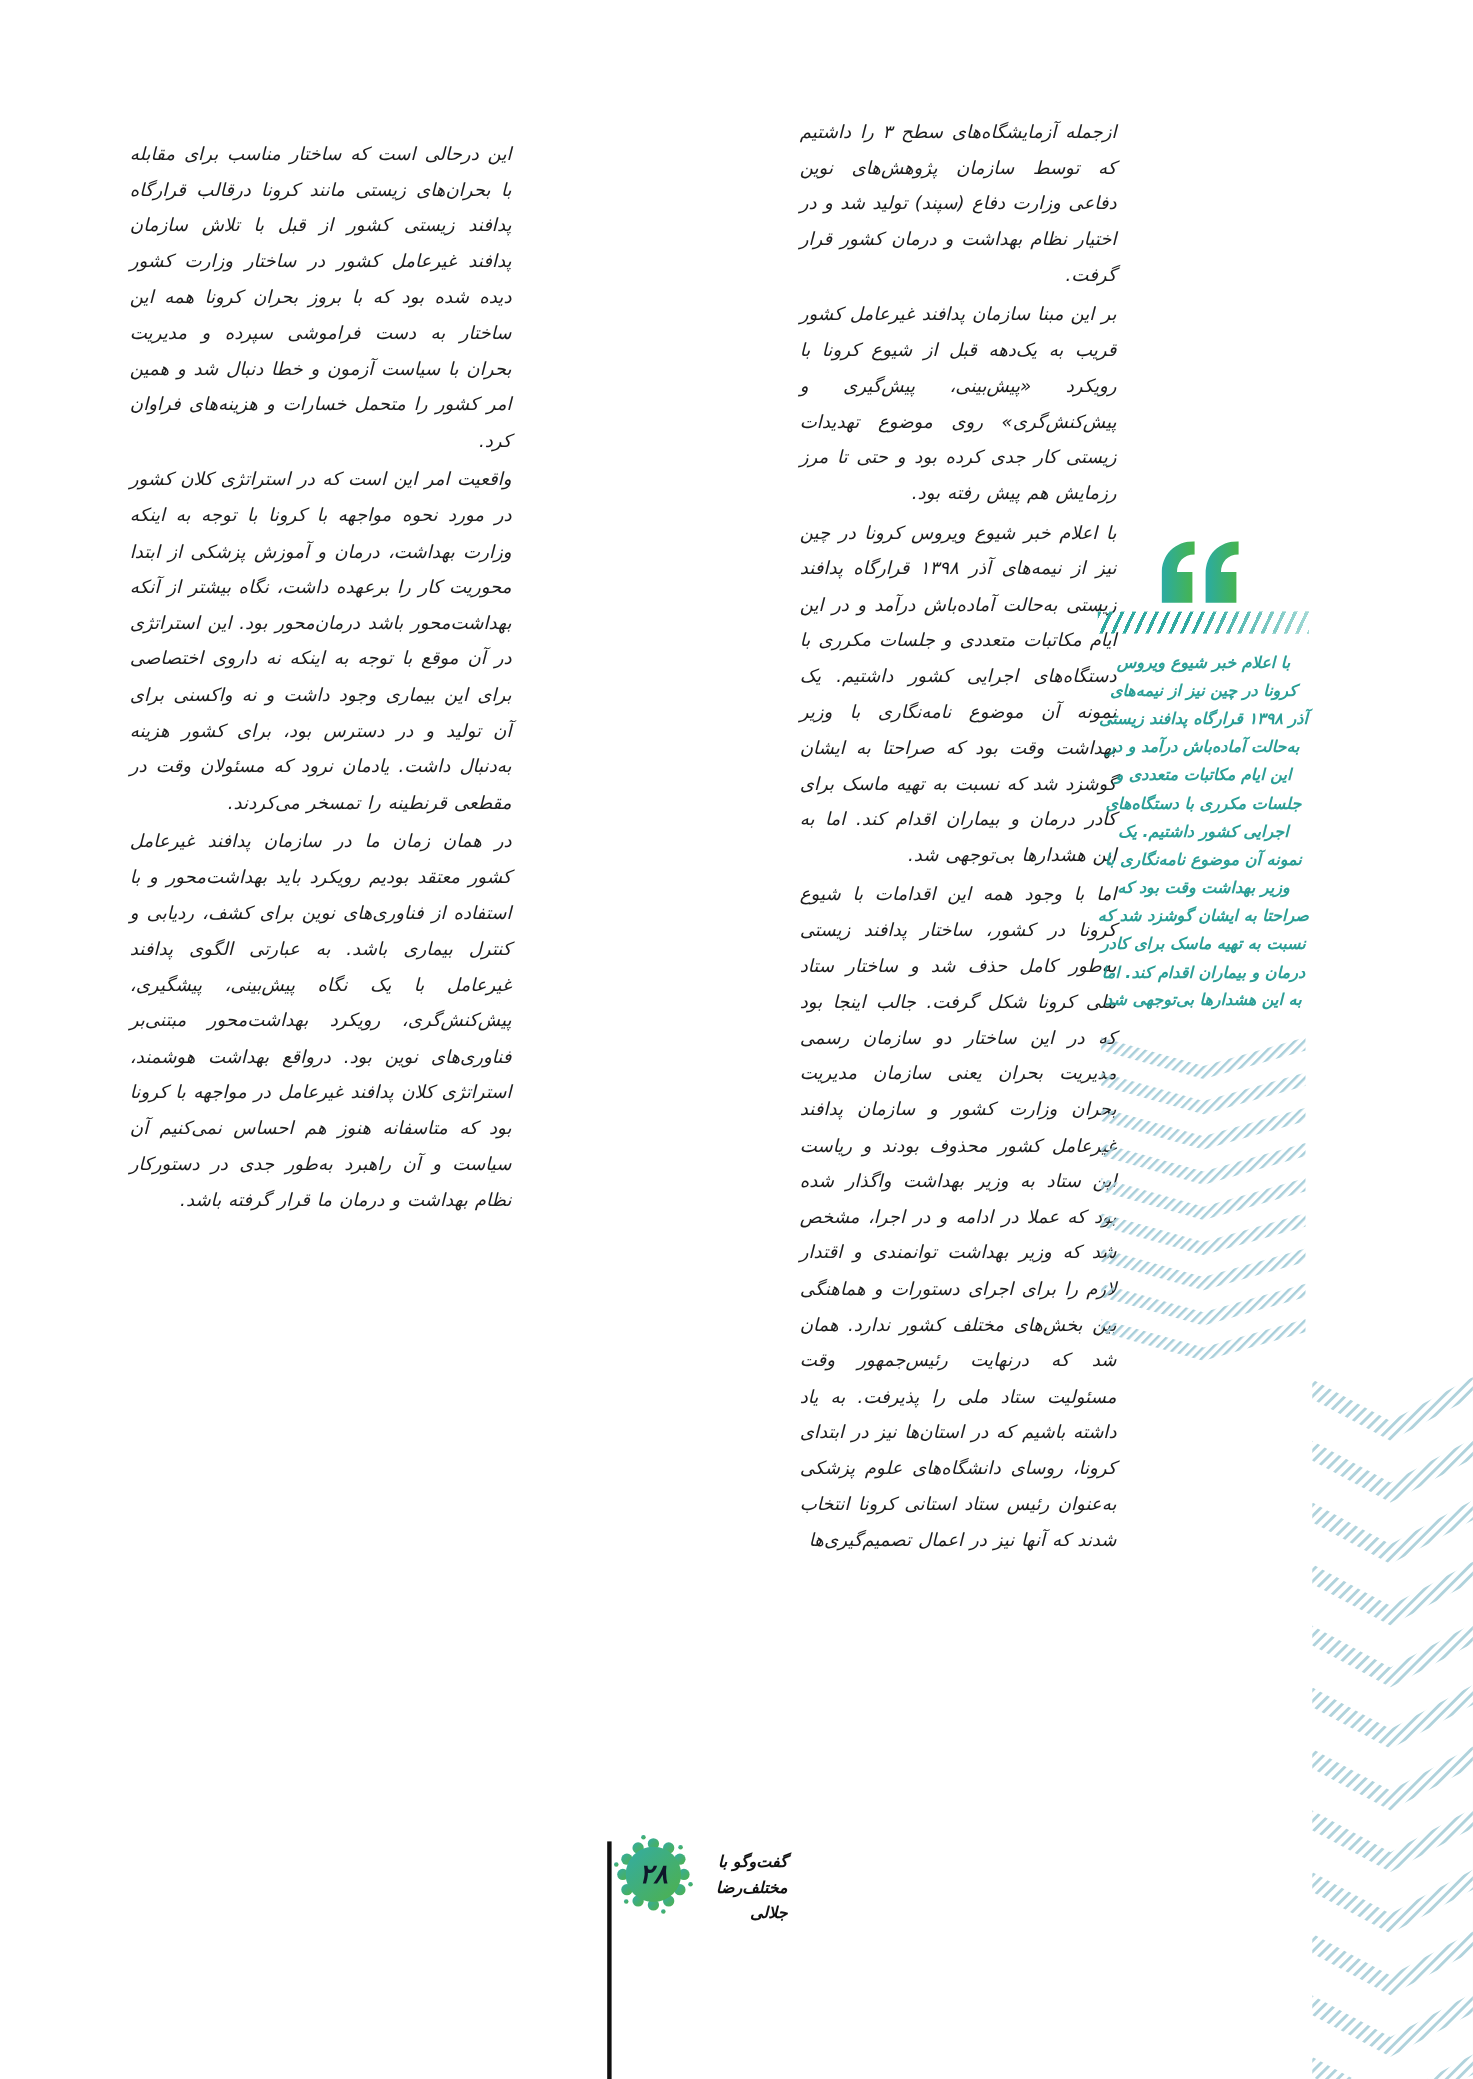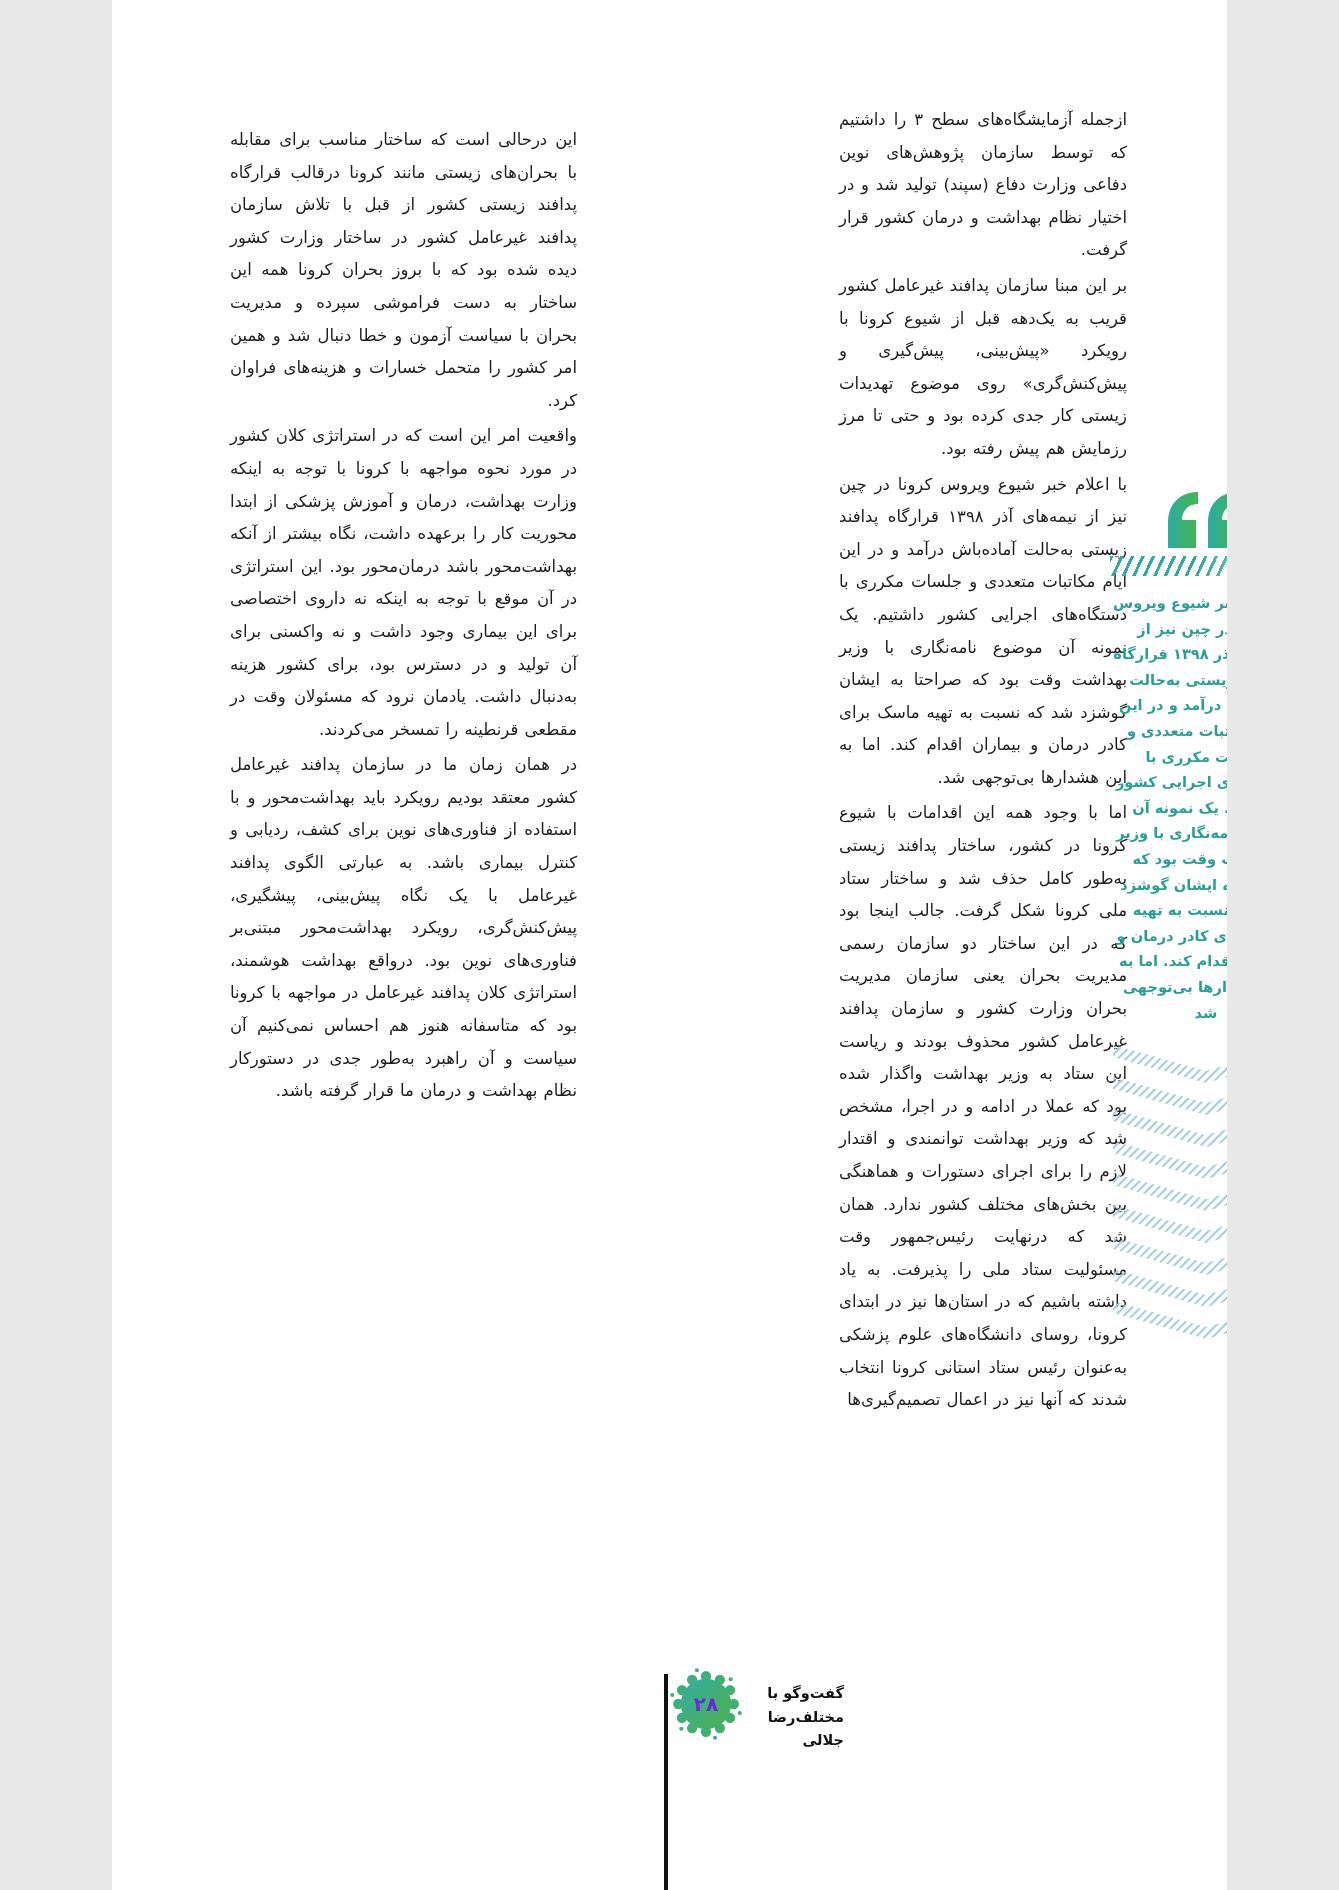--- a/index.html
+++ b/index.html
@@ -1,24 +1,25 @@
 <!DOCTYPE html>
 <html lang="fa" dir="rtl"><head>
 <meta charset="utf-8">
 <style>
   html,body { margin:0; padding:0; background:#e8e8e8; }
   .page {
     position:relative;
-    width:1115px; height:1890px;
+    width:1339px; height:1890px;
     margin:0 auto;
     background:#ffffff;
     font-family:"DejaVu Sans", sans-serif;
     direction:rtl;
     color:#1c1c1c;
     overflow:hidden;
+    font-style:italic;
   }
 
   
   .col { position:absolute; }
   .col p {
     margin:0 0 3px 0;
     font-size:16.5px;
     line-height:32.6px;
     text-align:justify;
     word-spacing:1px;
@@ -69,25 +70,25 @@
     background:#101010;
   }
   .virus-badge {
     position:absolute;
     left:558px; top:1668px;
     width:72px; height:72px;
   }
   .virus-badge .num {
     position:absolute; inset:0;
     display:flex; align-items:center; justify-content:center;
-    color:#6d28d9; font-size:20px; font-weight:bold;
+    color:#0f172a; font-size:24px; font-weight:bold;
   }
   .footer-label {
     position:absolute;
-    left:628px; top:1682px; width:104px;
+    left:612px; top:1682px; width:104px;
     font-size:14.5px; font-weight:bold;
     line-height:23.5px;
     text-align:right;
     color:#111111;
   }
 </style>
 </head>
 <body>
 
 <div class="page">

